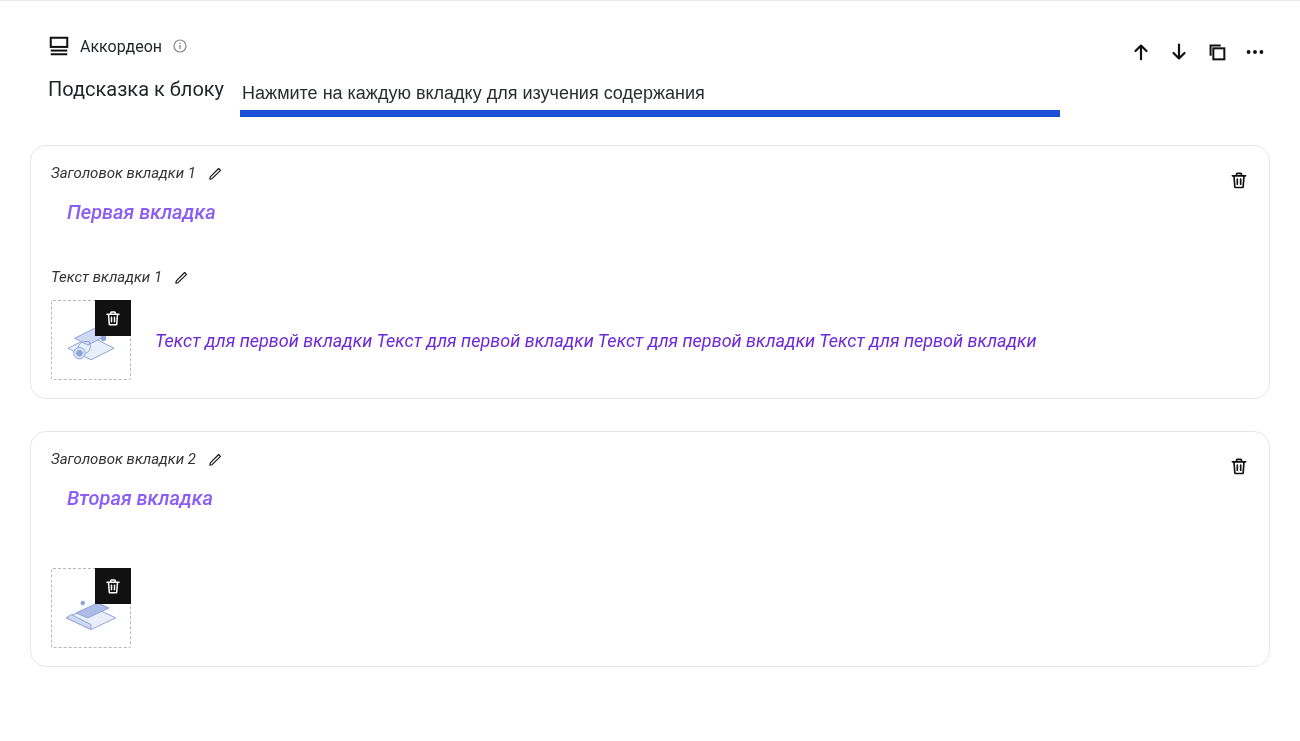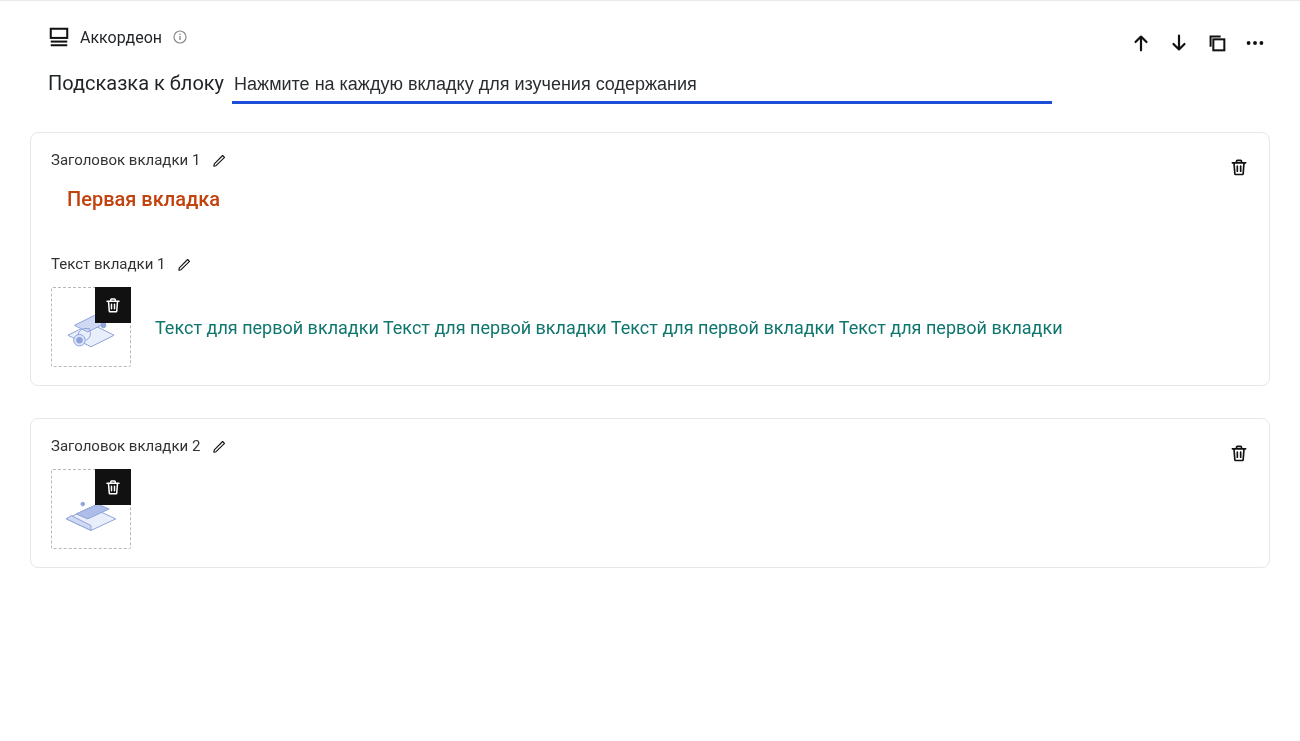--- a/index.html
+++ b/index.html
@@ -3,75 +3,76 @@
 <meta charset="utf-8">
 <style>
   * { box-sizing: border-box; margin: 0; padding: 0; }
   body {
     font-family: -apple-system, BlinkMacSystemFont, "Segoe UI", Roboto, Helvetica, Arial, sans-serif;
     background: #fff;
     color: #1f2326;
     width: 1300px;
     padding: 0;
   }
-  .wrap { padding: 7px 30px 20px 30px; border-top: 1px solid #e9e9e9; }
+  .wrap { padding: 16px 30px 20px 30px; border-top: 1px solid #e9e9e9; }
 
   
   .block-header {
     display: flex;
     align-items: flex-start;
     justify-content: space-between;
     padding-top: 18px;
   }
   .block-header-left { display: flex; align-items: center; gap: 10px; padding-left: 18px; }
   .accordion-glyph { display: inline-flex; }
   .block-name { font-size: 16px; color: #1f2326; }
   .info-icon { display: inline-flex; color: #7a7a7a; }
   .toolbar { display: flex; align-items: center; gap: 16px; padding-right: 4px; padding-top: 6px; }
   .toolbar .ico { cursor: pointer; display: inline-flex; color: #111; }
 
   
-  .hint-row { display: flex; align-items: center; gap: 8px; padding: 14px 0 0 18px; }
+  .hint-row { display: flex; align-items: flex-start; gap: 16px; padding: 14px 0 0 18px; }
   .hint-label { font-size: 20px; color: #1f2326; white-space: nowrap; padding-bottom: 6px; }
   .hint-input {
     flex: 0 0 820px;
     border: none;
-    border-bottom: 3px solid #1d4ed8;
+    border-bottom: 7px solid #1d4ed8;
     font-size: 18px;
     padding: 6px 2px;
     outline: none;
     color: #2a2d30;
     background: transparent;
   }
 
   
   .tab-card {
     margin-top: 28px;
     border: 1px solid #e7e7e7;
-    border-radius: 8px;
+    border-radius: 16px;
     padding: 18px 20px;
     position: relative;
+    font-style: italic;
   }
   .tab-card + .tab-card { margin-top: 32px; }
   .section-label-row { display: flex; align-items: center; gap: 12px; }
   .section-label { font-size: 15px; color: #333; }
   .pencil { display: inline-flex; color: #111; cursor: pointer; }
 
   .delete-tab {
     position: absolute;
     top: 24px; right: 20px;
     display: inline-flex;
     cursor: pointer;
     color: #111;
   }
 
   .tab-title {
     font-size: 20px;
     font-weight: 500;
-    color: #c2410c;
+    color: #8b5cf6;
     padding: 18px 0 44px 16px;
   }
 
   .content-row {
     display: flex;
     align-items: center;
     gap: 24px;
     padding-top: 14px;
   }
   .thumb {
@@ -92,21 +93,21 @@
     top: -1px; right: -1px;
     width: 36px; height: 36px;
     background: #111;
     display: flex;
     align-items: center;
     justify-content: center;
     cursor: pointer;
   }
   .thumb .thumb-delete svg { color: #fff; }
 
-  .tab-body-text { font-size: 18px; color: #0f766e; }
+  .tab-body-text { font-size: 18px; color: #6d28d9; }
   .tab-body-text.placeholder { color: #9b9b9b; }
 
 </style>
 </head>
 <body>
 
 <div class="wrap">
 
   <div class="block-header">
     <div class="block-header-left">
@@ -215,20 +216,21 @@
     </span>
 
     <div class="section-label-row">
       <span class="section-label">Заголовок вкладки 2</span>
       <span class="pencil">
         <svg width="15" height="15" viewBox="0 0 24 24" fill="none">
           <path d="M3 21l3.5-.7L20 7l-3-3L3.7 17.5 3 21z" stroke="#111" stroke-width="1.8" stroke-linejoin="round"></path>
         </svg>
       </span>
     </div>
+    <div class="tab-title">Вторая вкладка</div>
 
 
     <div class="content-row">
       <div class="thumb">
         <svg class="illus" viewBox="0 0 80 80">
           <g stroke="#8ea3d8" stroke-width="1.2">
             <polygon points="10,52 40,38 70,52 40,66" fill="#e9eefb"></polygon>
             <polygon points="22,46 48,34 62,40 36,52" fill="#aebce8"></polygon>
             <polygon points="10,52 40,66 40,60 16,48" fill="#cfd9f3"></polygon>
             <circle cx="30" cy="34" r="2.2" fill="#8ea3d8"></circle>

